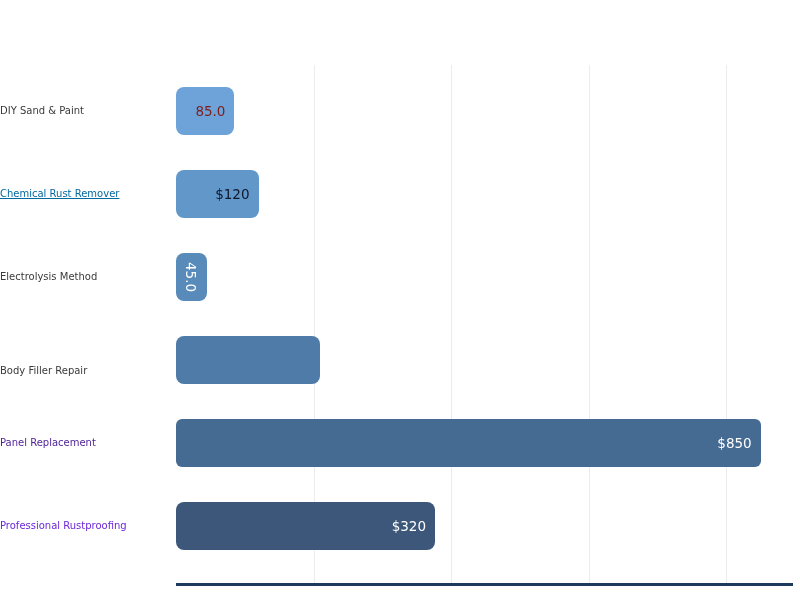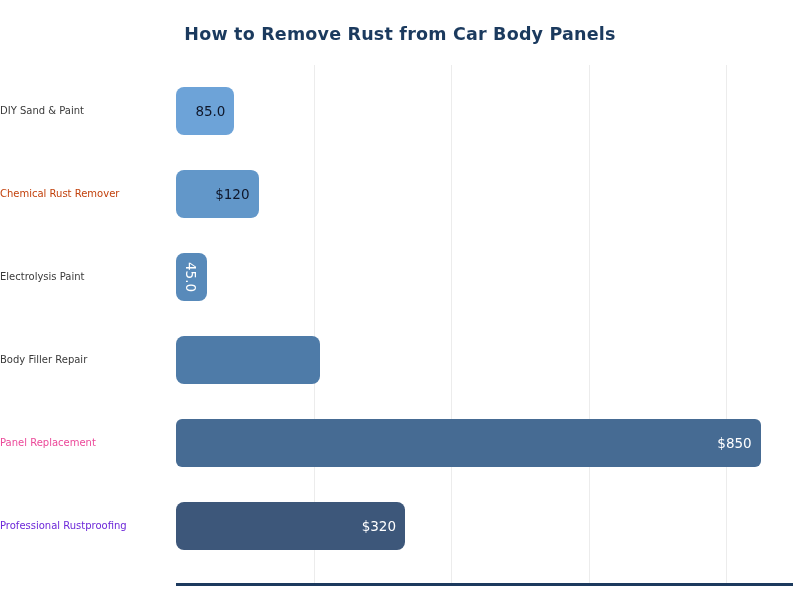--- a/index.html
+++ b/index.html
@@ -57,46 +57,45 @@
   .bar .val.rot {
     padding: 0;
     text-align: center;
     transform: rotate(90deg);
   }
 </style>
 </head>
 <body>
 
 <div class="canvas">
-  <div class="title" style="color: rgb(27, 58, 94);">How to Remove Rust from Car Body Panels</div>
   <div class="plot" id="plot" style="border-bottom-color: rgb(28, 58, 94);">
       <div class="gridline" style="left: 137.57px; background: rgb(236, 236, 236);"></div>
       <div class="gridline" style="left: 275.139px; background: rgb(236, 236, 236);"></div>
       <div class="gridline" style="left: 412.709px; background: rgb(236, 236, 236);"></div>
       <div class="gridline" style="left: 550.279px; background: rgb(236, 236, 236);"></div>
     </div>
   <div id="rows">
       <div class="row-label" style="top: 102px; color: rgb(58, 58, 58);">DIY Sand &amp; Paint</div>
       <div class="bar" style="top: 87px; width: 58.4671px; background: rgb(109, 163, 216);">
-        <span class="val" style="color: #0f172a; padding-left: 19px;">85.0</span>
+        <span class="val" style="color: #7f1d1d; padding-left: 19px;">85.0</span>
       </div>
-      <div class="row-label" style="top: 185px; color: #c2410c;">Chemical Rust Remover</div>
+      <div class="row-label" style="top: 185px; color: #0369a1; text-decoration: underline;">Chemical Rust Remover</div>
       <div class="bar" style="top: 170px; width: 82.5418px; background: rgb(98, 151, 201);">
         <span class="val" style="color: #0f172a;">$120</span>
       </div>
-      <div class="row-label" style="top: 268px; color: rgb(58, 58, 58);">Electrolysis Paint</div>
+      <div class="row-label" style="top: 268px; color: rgb(58, 58, 58);">Electrolysis Method</div>
       <div class="bar" style="top: 253px; width: 30.9532px; background: rgb(88, 138, 186);">
         <span class="val rot" style="color: rgb(255, 255, 255);">45.0</span>
       </div>
-      <div class="row-label" style="top: 351px; color: rgb(58, 58, 58);">Body Filler Repair</div>
+      <div class="row-label" style="top: 362px; color: rgb(58, 58, 58);">Body Filler Repair</div>
       <div class="bar" style="top: 336px; width: 144.448px; background: rgb(78, 123, 168);">
         <span class="val" style="color: rgb(255, 255, 255); margin-top: 44px;">$210</span>
       </div>
-      <div class="row-label" style="top: 434px; color: #ec4899;">Panel Replacement</div>
+      <div class="row-label" style="top: 434px; color: #4c1d95;">Panel Replacement</div>
       <div class="bar" style="top: 419px; width: 584.671px; background: rgb(70, 107, 147); border-radius: 6px;">
         <span class="val" style="color: rgb(255, 255, 255);">$850</span>
       </div>
       <div class="row-label" style="top: 517px; color: #6d28d9;">Professional Rustproofing</div>
-      <div class="bar" style="top: 502px; width: 229px; background: rgb(61, 87, 122);">
+      <div class="bar" style="top: 502px; width: 259px; background: rgb(61, 87, 122);">
         <span class="val" style="color: rgb(255, 255, 255);">$320</span>
       </div>
     </div>
 </div>
 
 </body></html>

